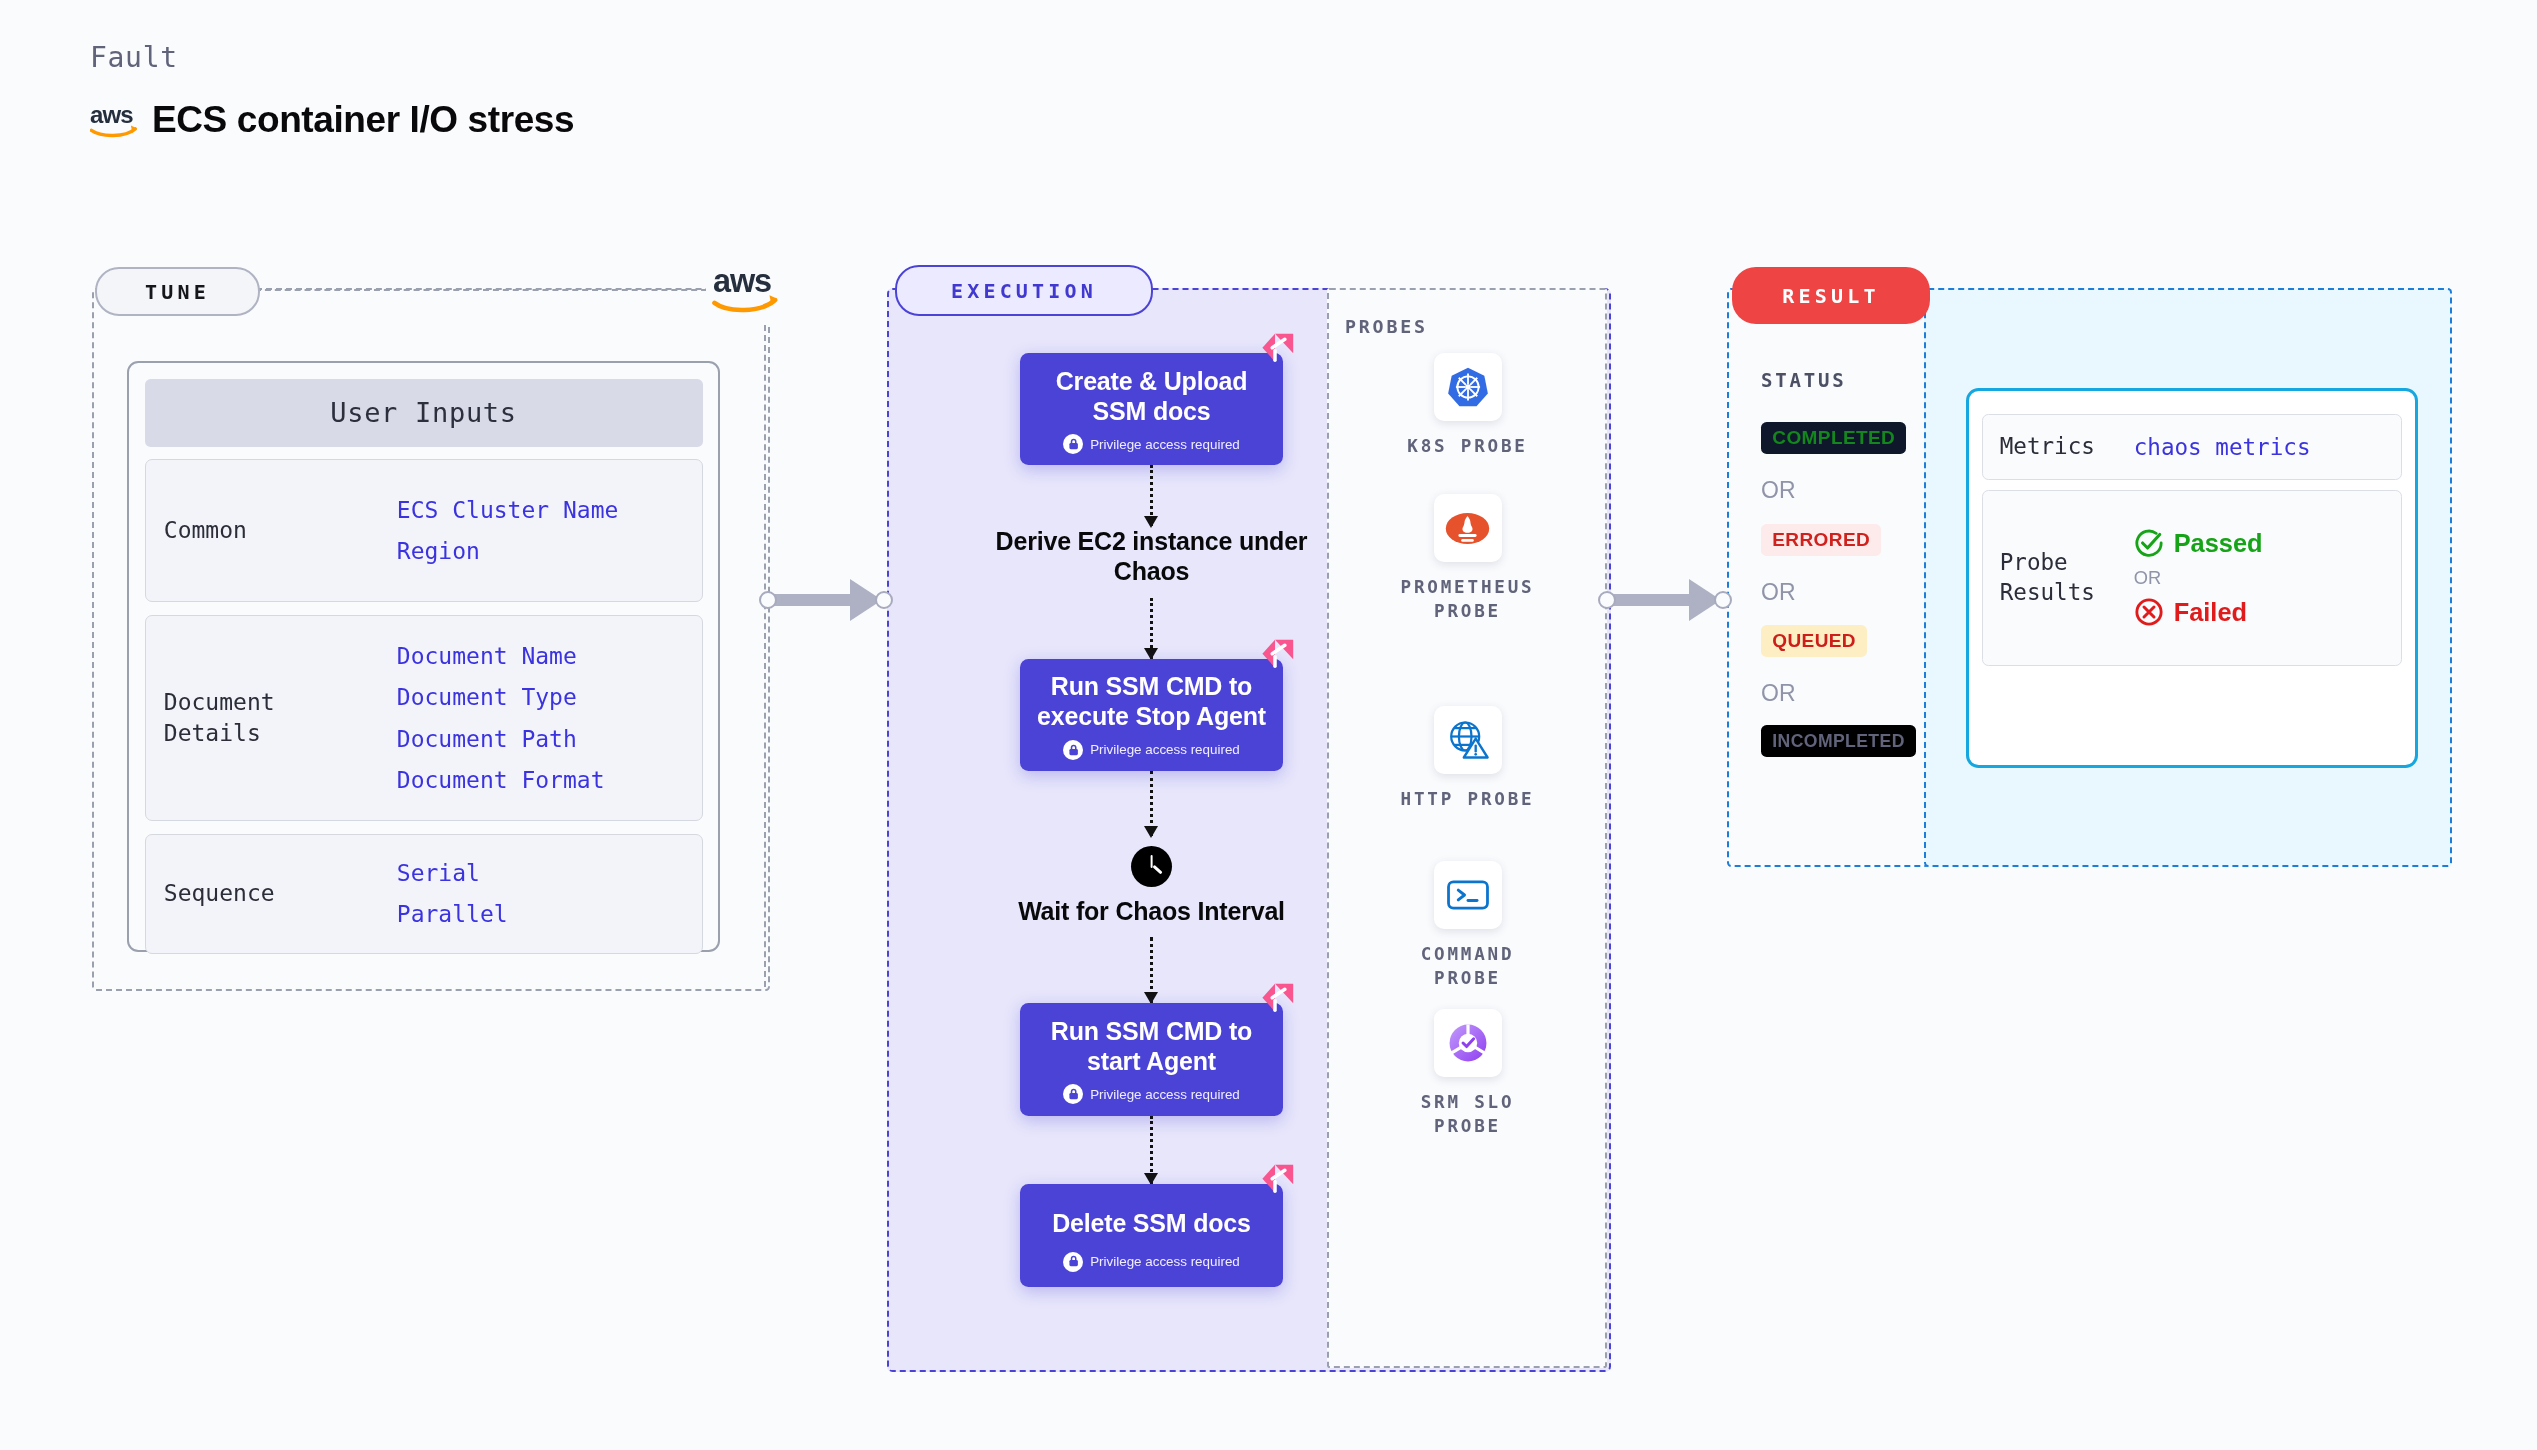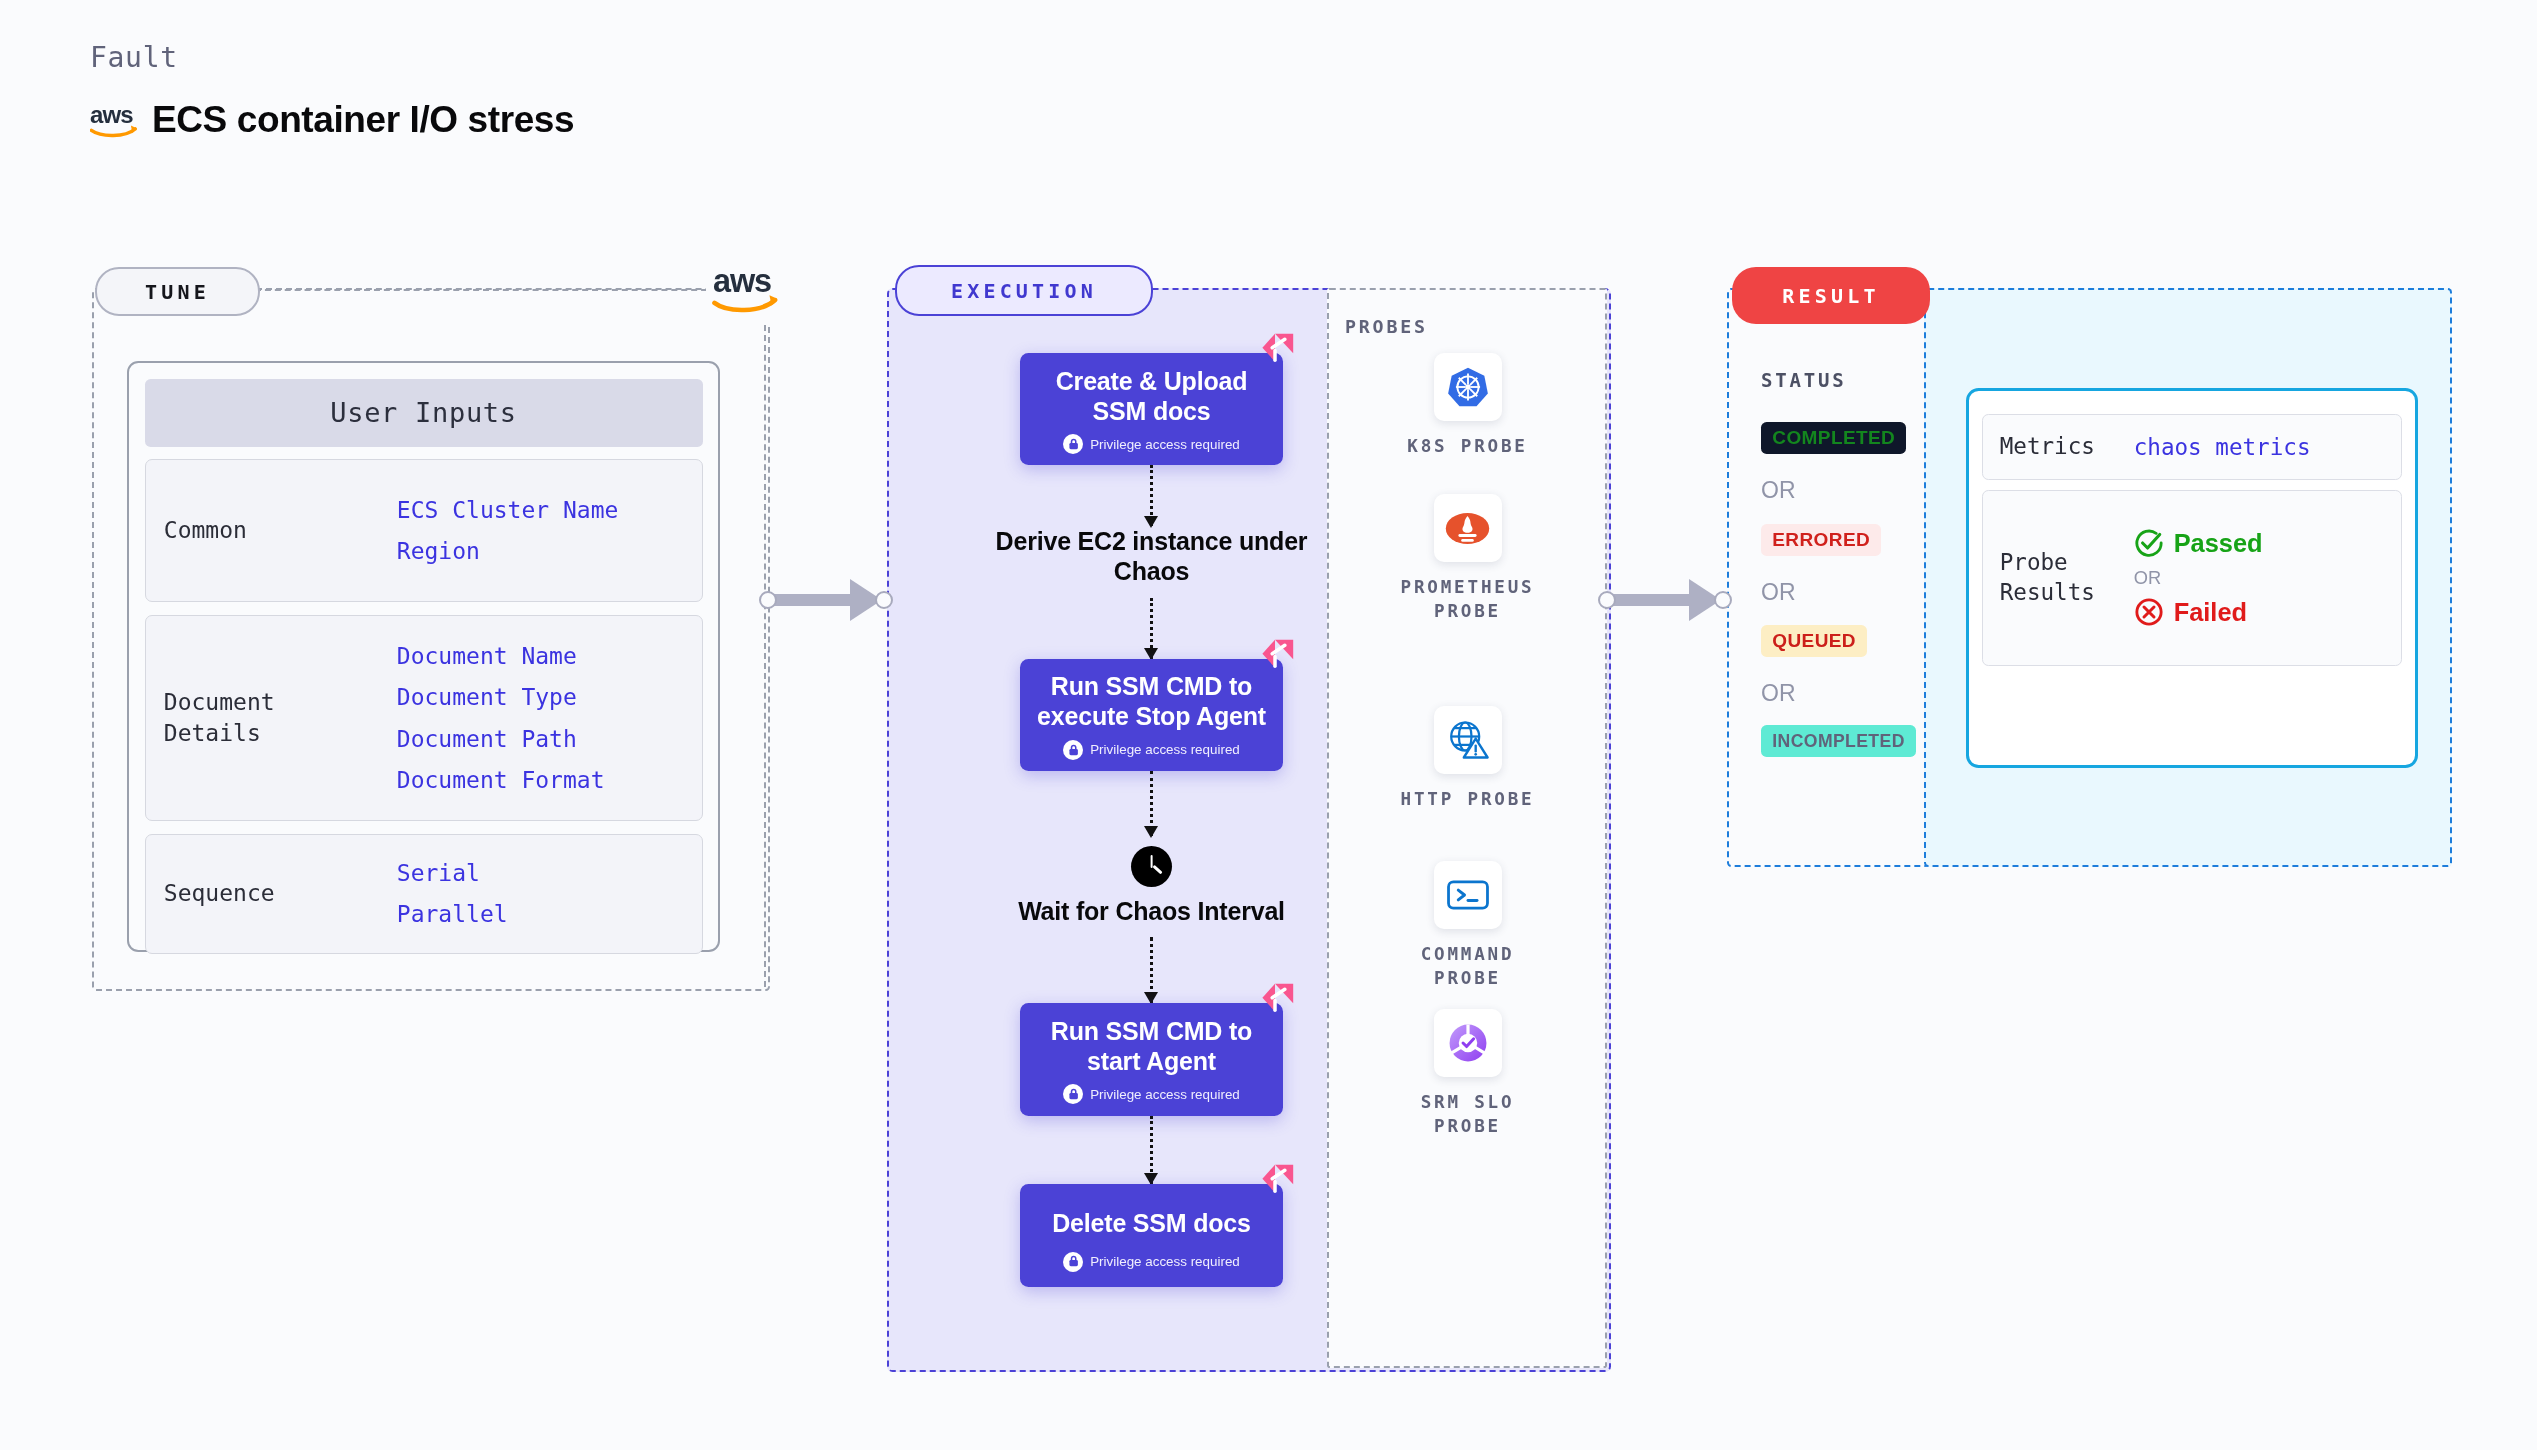--- a/index.html
+++ b/index.html
@@ -511,21 +511,21 @@
 <div class="panel-label" id="result-label">RESULT</div>
 
 <div id="status-title">STATUS</div>
 
 <div class="status-badge" style="top:422px;background:#0f172a;color:#13861e;">COMPLETED</div>
 <div class="or-text" style="top:477px;">OR</div>
 <div class="status-badge" style="top:524px;background:#fdeaea;color:#d0211c;">ERRORED</div>
 <div class="or-text" style="top:579px;">OR</div>
 <div class="status-badge" style="top:625px;background:#fdeec4;color:#cc1f1a;">QUEUED</div>
 <div class="or-text" style="top:680px;">OR</div>
-<div class="status-badge" style="top:725px;background:#5eead4;color:#60637a;font-size:17.6px;">INCOMPLETED</div>
+<div class="status-badge" style="top:725px;background:#000000;color:#60637a;font-size:17.6px;">INCOMPLETED</div>
 
 <div id="output-card">
 
   <div class="out-row" id="row-metrics">
     <div class="okey">Metrics</div>
     <div class="metric-val">chaos metrics</div>
   </div>
 
   <div class="out-row" id="row-probe">
     <div class="okey" style="white-space:pre-line">Probe

